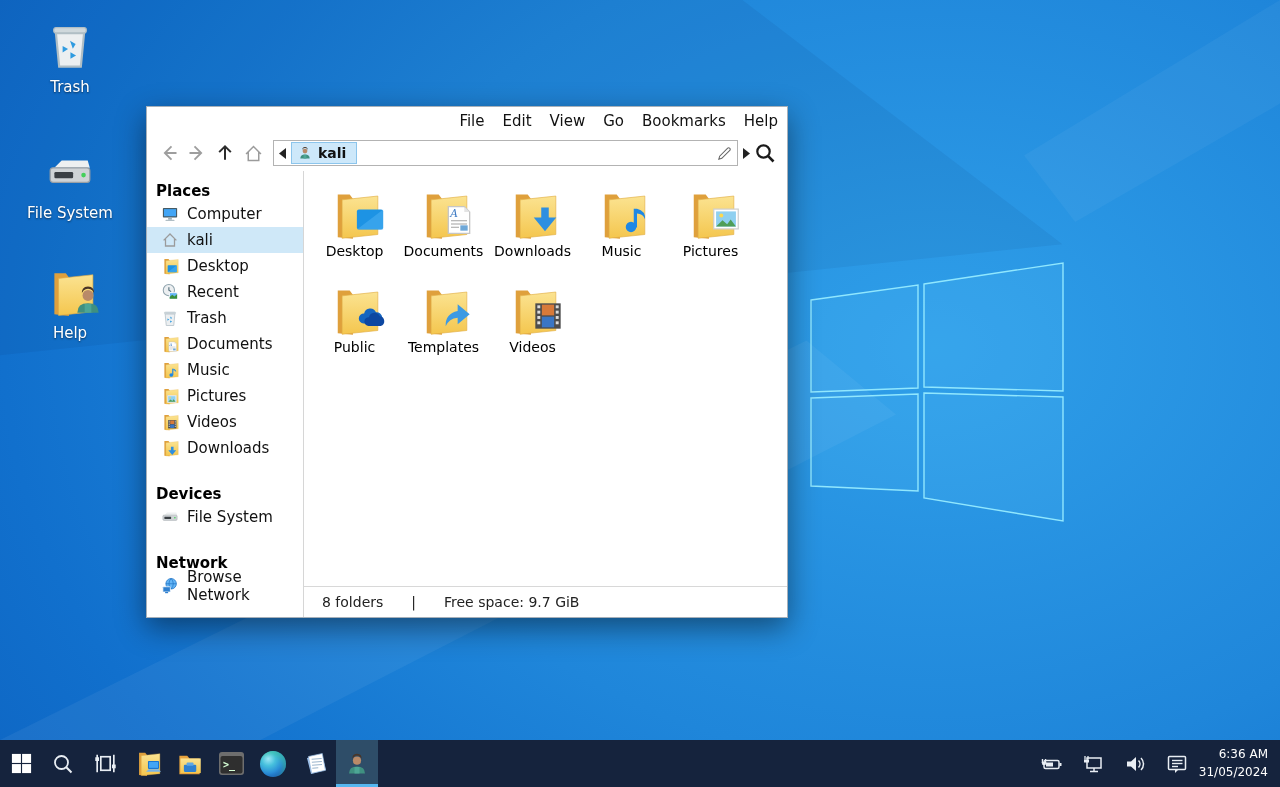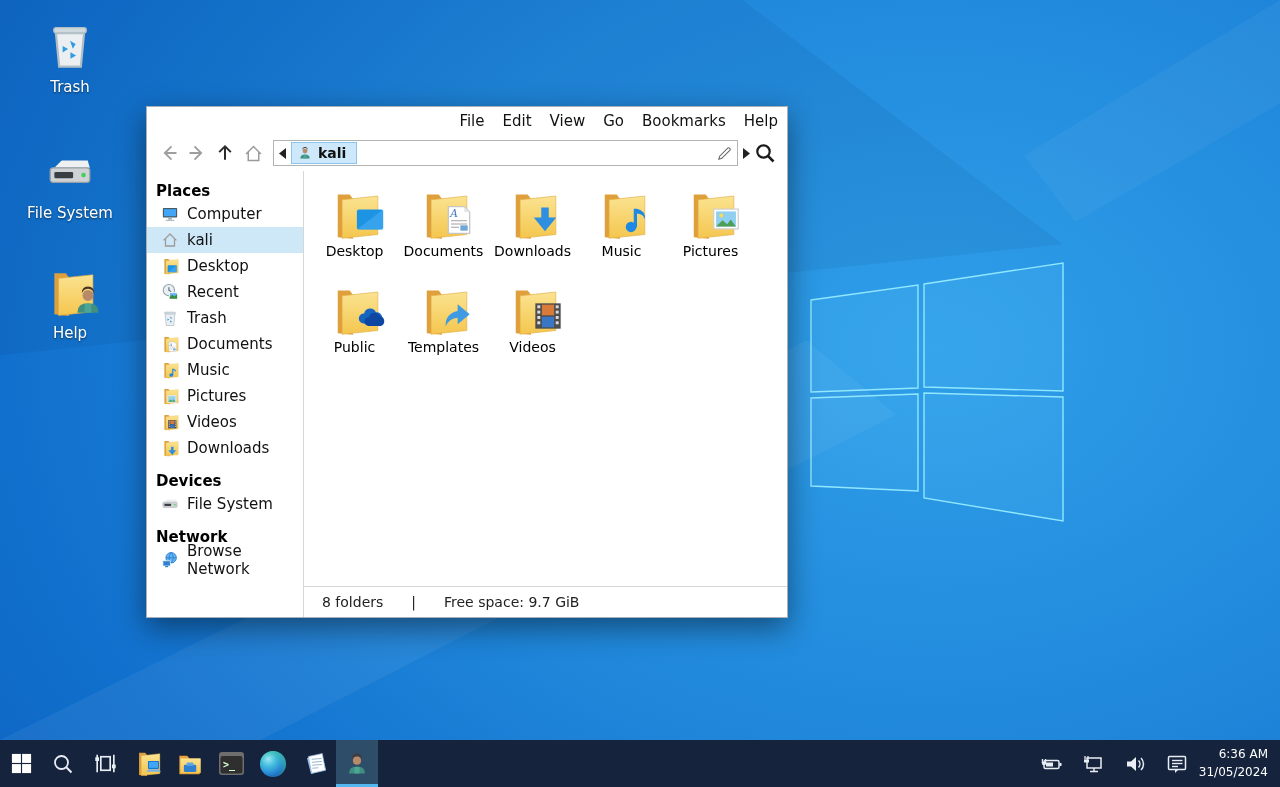--- a/index.html
+++ b/index.html
@@ -40,21 +40,21 @@
     background:#fff; display:flex; align-items:center; padding:0 4px; }
   #pathchip { display:flex; align-items:center; gap:6px; height:22px; padding:0 10px 0 6px;
     background:#cde8fa; border:1px solid #8cc5ec; margin-left:4px; }
   #pathchip span { font-size:14px; font-weight:bold; color:#111; }
   #pathspacer { flex:1; }
 
   #winbody { flex:1; display:flex; min-height:0; }
   #sidebar { width:157px; border-right:1px solid #d6d6d6; padding-top:8px;
     background:#fff; overflow:hidden; }
   .shead { font-size:15px; font-weight:bold; color:#000; padding:3px 0 4px 9px; height:22px; }
-  .shead.gap { margin-top:8px; }
+  .shead.gap { margin-top:21px; }
   .srow { height:26px; display:flex; align-items:center; gap:8px; padding-left:14px;
     font-size:15px; color:#111; }
   .srow.sel { background:#cfe8f8; }
   .sico { width:18px; height:18px; flex:0 0 18px; }
 
   #contentcol { flex:1; display:flex; flex-direction:column; min-width:0; }
   #files { flex:1; display:flex; flex-wrap:wrap; align-content:flex-start;
     padding:14px 0 0 6px; }
   .fcell { width:89px; height:96px; text-align:center; }
   .fico { position:relative; width:58px; height:56px; margin:2px auto 0; }

